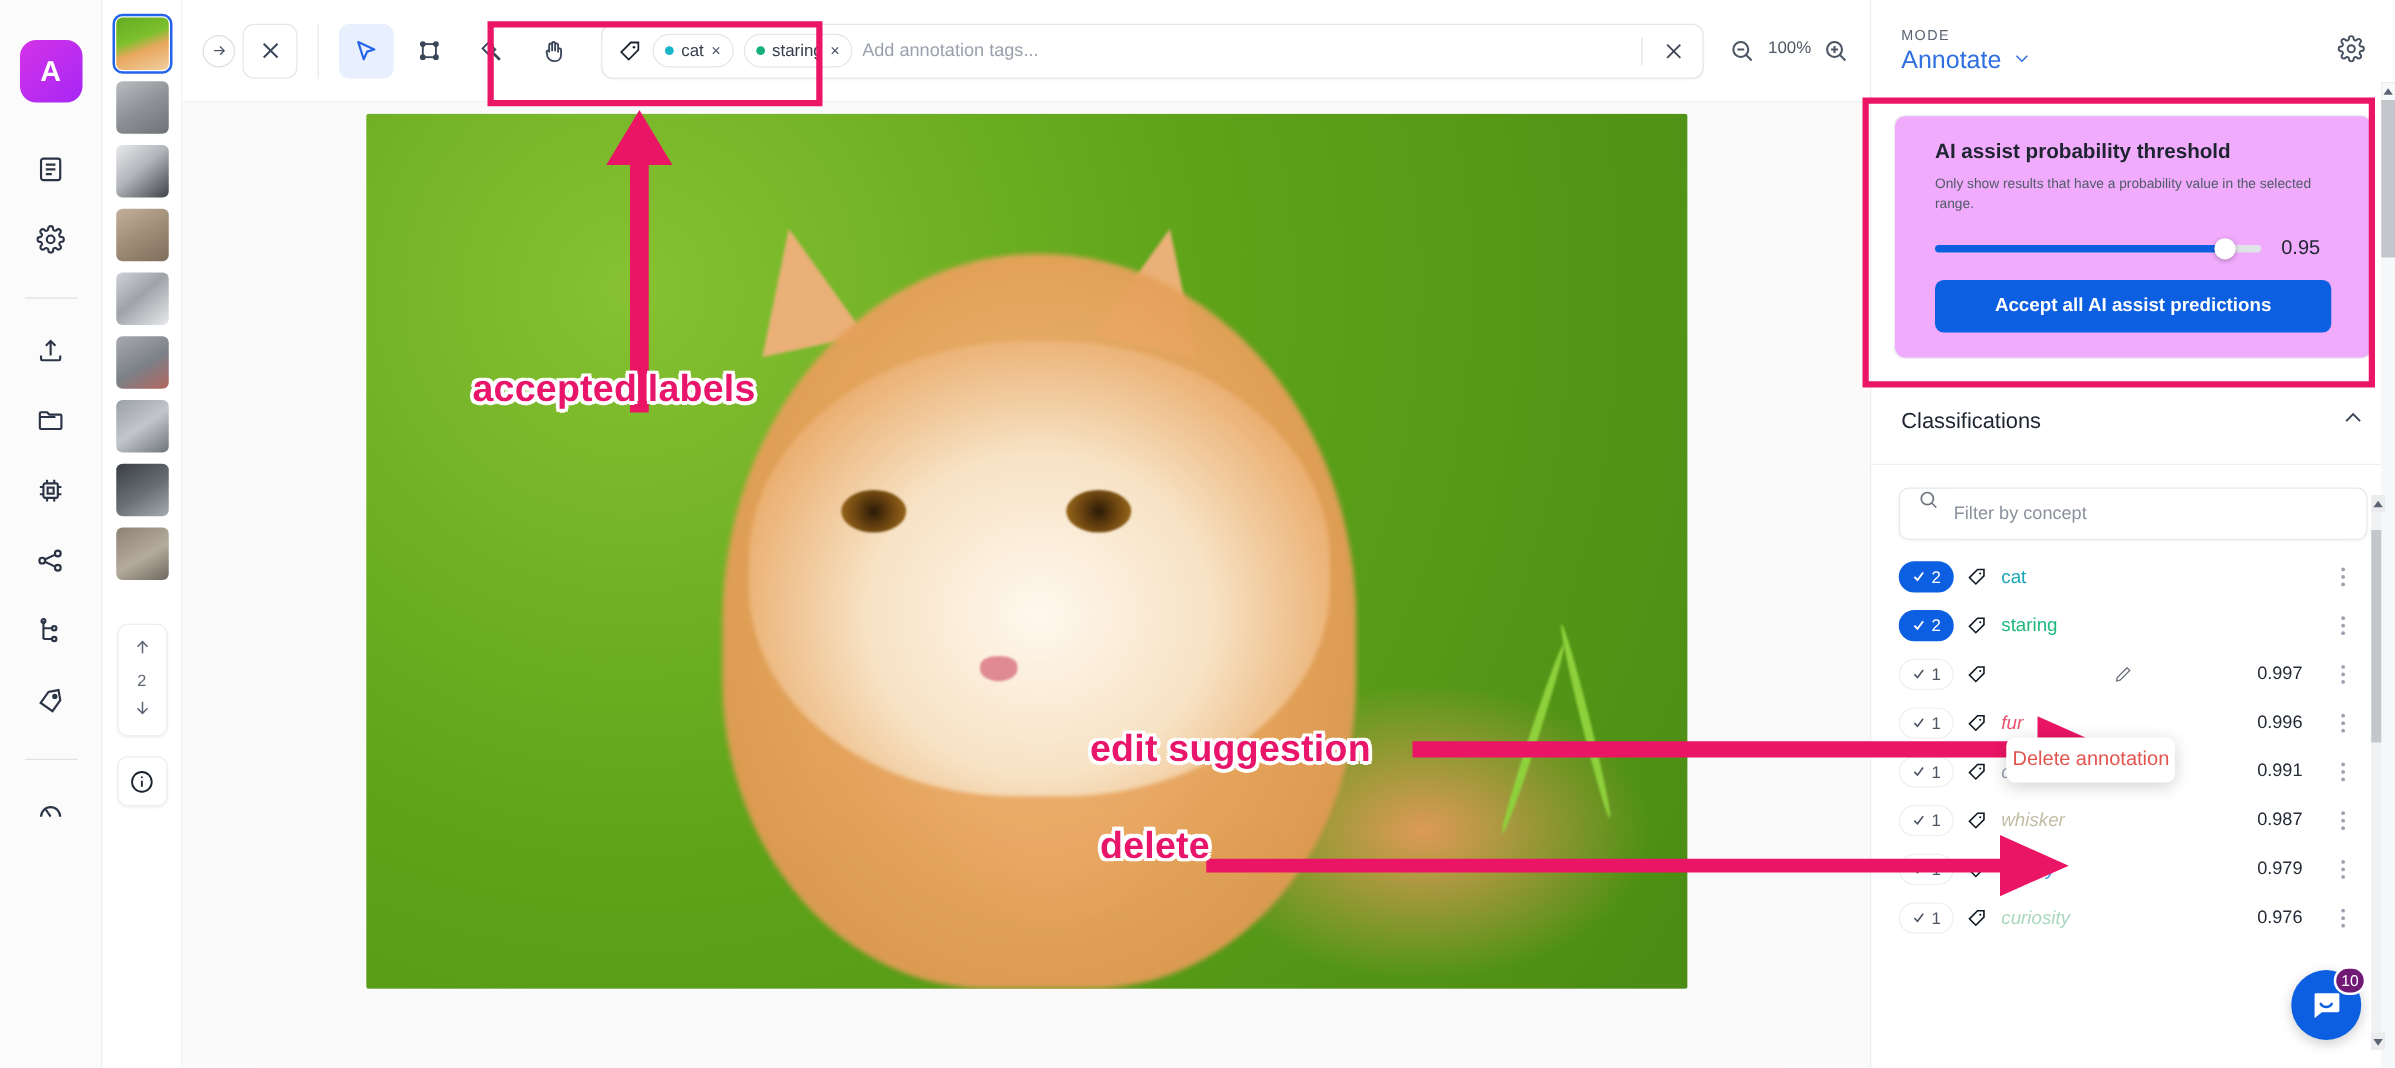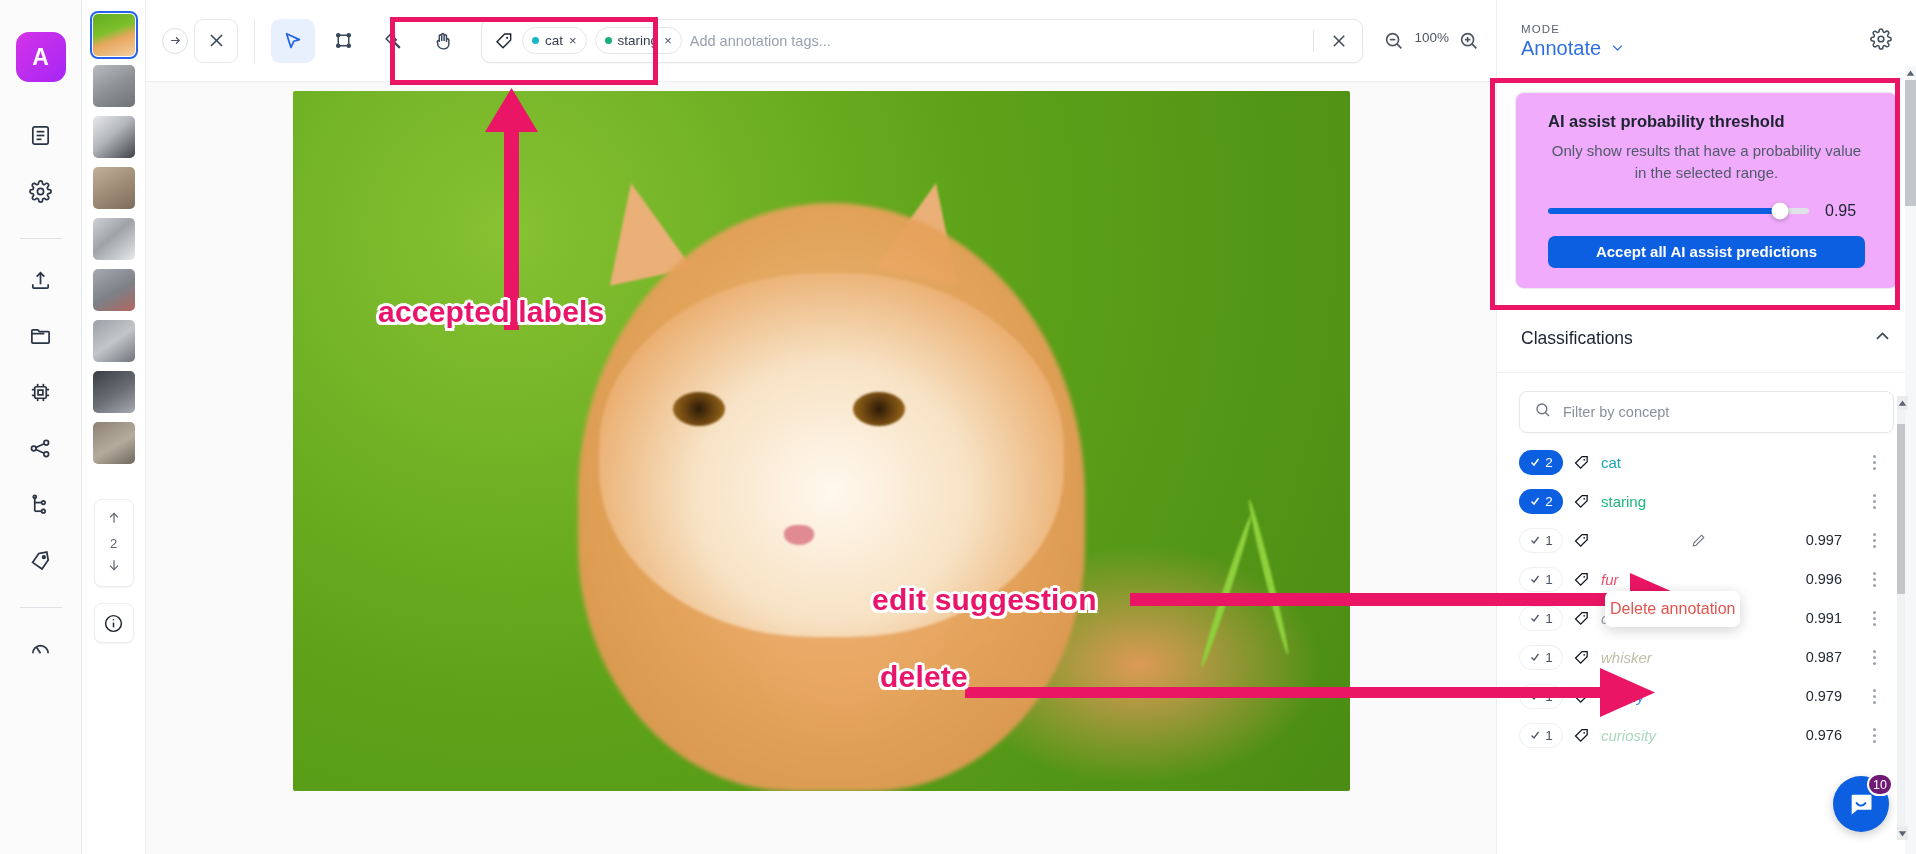--- a/index.html
+++ b/index.html
@@ -183,48 +183,48 @@
   .mode-label { font-size: 11.5px; letter-spacing: 1.1px; color: #5b6472; }
   .mode-val { font-size: 20px; color: #2f6fe0; display: flex;
               align-items: center; gap: 9px; cursor: pointer; margin-top: 2px;}
   .gear { cursor: pointer; color: #44505f; }
 
   .ai-card {
     margin: 10px 18px 0; background: #f0abfc; border: 1px solid #eaecef;
     border-radius: 9px; padding: 19px 32px 20px;
   }
   .ai-title { font-size: 16.5px; font-weight: bold; color: #1d2430; margin-bottom: 9px; }
-  .ai-sub { font-size: 15px; color: #515a68; line-height: 1.45; margin-bottom: 18px; text-align: center; }
+  .ai-sub { font-size: 11px; color: #515a68; line-height: 1.45; margin-bottom: 18px; }
   .slider-row { display: flex; align-items: center; gap: 16px; margin-bottom: 16px; }
   .slider { position: relative; flex: 1 1 auto; height: 6px;
             background: #dfe2e7; border-radius: 3px; cursor: pointer; }
   .slider .fill { position: absolute; left: 0; top: 0; bottom: 0;
                   background: #0b5fe0; border-radius: 3px; width: 89%; }
   .slider .knob { position: absolute; left: 89%; top: 50%;
                   transform: translate(-50%, -50%); width: 17px; height: 17px;
                   border-radius: 50%; background: #fff;
                   box-shadow: 0 1px 4px rgba(0,0,0,.3); }
   .slider-val { font-size: 16px; color: #1d2430; min-width: 40px; }
   .accept-btn {
-    width: 100%; height: 32px; border-radius: 7px; background: #0b5fe0;
+    width: 100%; height: 42px; border-radius: 7px; background: #0b5fe0;
     color: #fff; font-size: 15px; font-weight: bold; border: 0;
     cursor: pointer; font-family: inherit;
   }
 
   .cls-header {
     display: flex; align-items: center; justify-content: space-between;
     padding: 26px 24px 22px; border-bottom: 1px solid #eceef1; margin-top: 12px;
   }
   .cls-title { font-size: 17.5px; color: #1d2430; }
   .chev { cursor: pointer; color: #3b4654; }
 
   .filter-wrap { padding: 18px 22px 10px; }
   .filter {
     height: 42px; border: 1px solid #e5e7eb; border-radius: 8px;
-    display: flex; align-items: center; gap: 11px; padding: 0 14px;
+    display: flex; gap: 11px; padding: 0 14px;
     box-shadow: 0 1px 2px rgba(0,0,0,.03);
   }
   .filter input {
     border: 0; outline: 0; font-size: 14.5px; color: #2c3340;
     font-family: inherit; flex: 1 1 auto; min-width: 0;
   }
   .filter input::placeholder { color: #8a919d; }
 
   .cls-list { flex: 1 1 auto; overflow: hidden; position: relative; padding-right: 26px; }
   .cls-row { display: flex; align-items: center; height: 39px;

